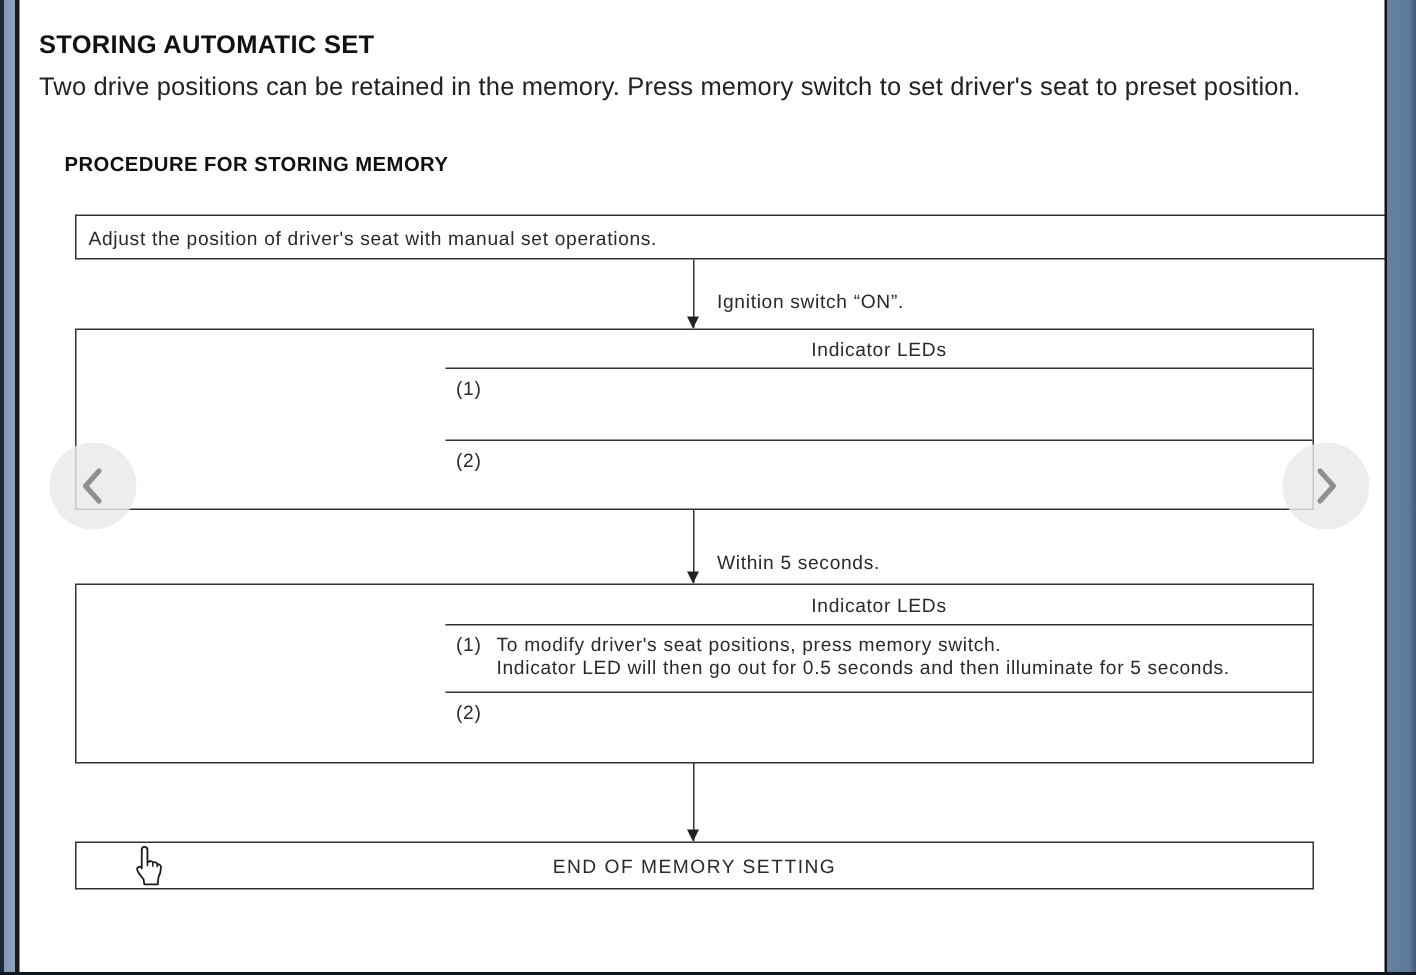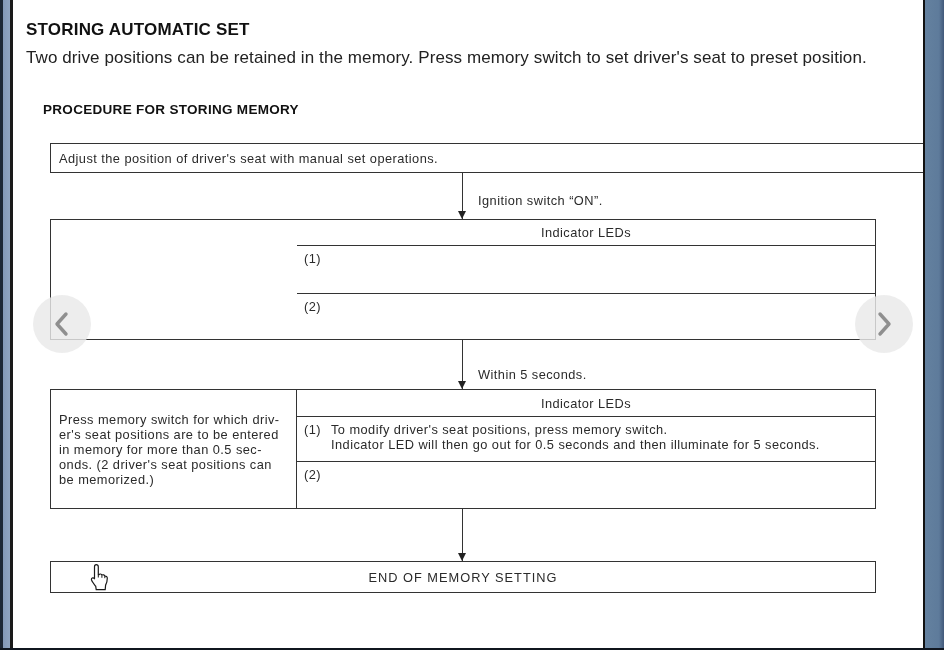--- a/index.html
+++ b/index.html
@@ -138,25 +138,20 @@
     <span class="num">(2)</span>
   </div>
 </div>
 
 <div class="varrow arrow2">
     <span class="head"></span>
   </div>
 <div class="arrow-label label2 fc-text">Within 5 seconds.</div>
 
 <div class="ftable table2 fc-text">
-  <div class="left-cell">Press memory switch for which driv-
-er's seat positions are to be entered
-in memory for more than 0.5 sec-
-onds. (2 driver's seat positions can
-be memorized.)</div>
   <div class="header-cell">Indicator LEDs</div>
   <div class="row-cell mid">
     <span class="num">(1)</span>
     <span class="txt">To modify driver's seat positions, press memory switch.
 Indicator LED will then go out for 0.5 seconds and then illuminate for 5 seconds.</span>
   </div>
   <div class="row-cell">
     <span class="num">(2)</span>
   </div>
 </div>

